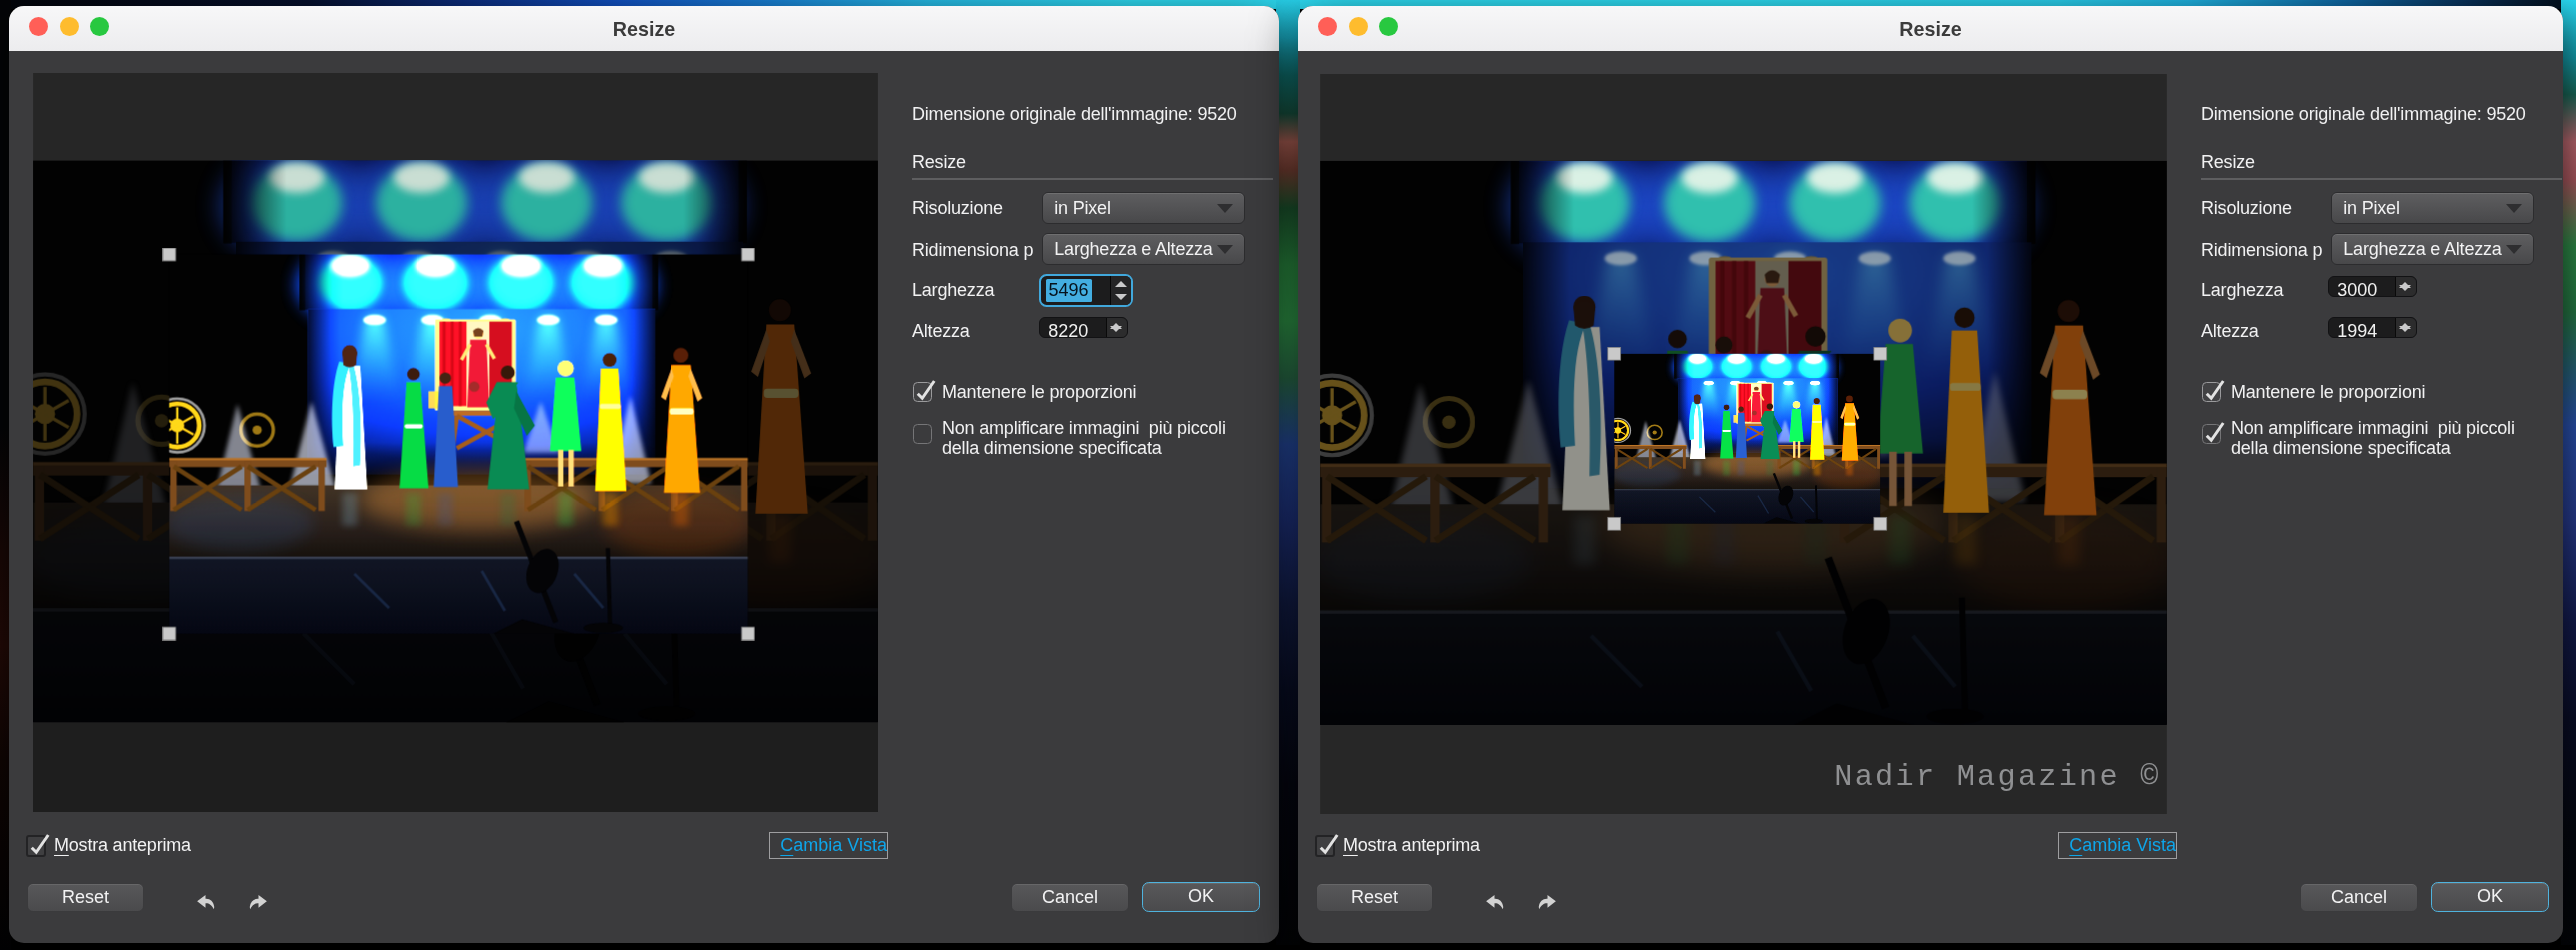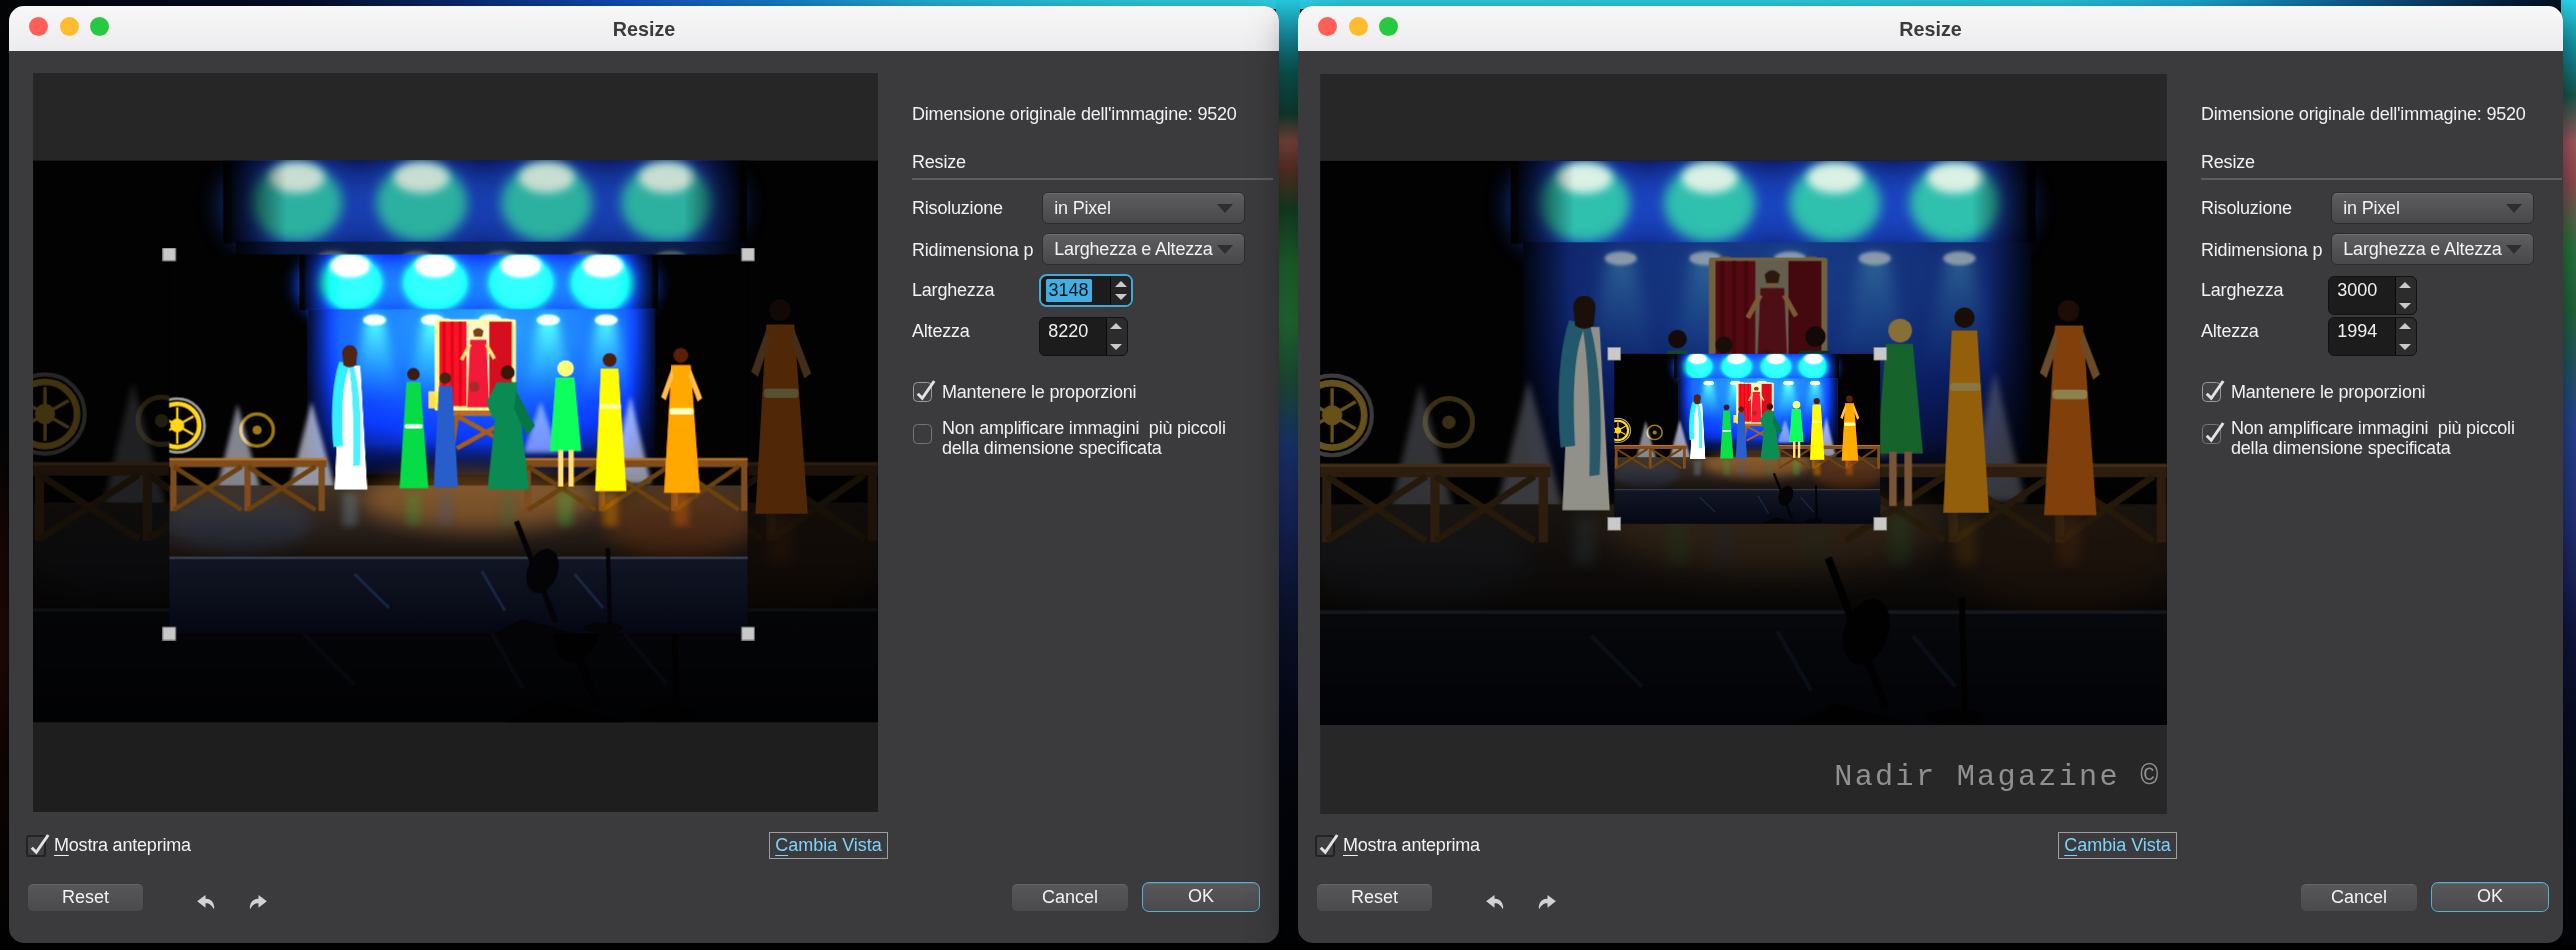--- a/index.html
+++ b/index.html
@@ -12,38 +12,38 @@
 .title{position:absolute;left:0;top:0;width:100%;height:45px;text-align:center;line-height:46px;
        font-size:19.7px;font-weight:bold;color:#3b3b3b;}
 .lab{position:absolute;color:#f1f1f2;font-size:18px;letter-spacing:-0.2px;white-space:nowrap;line-height:20.4px;}
 .sep{position:absolute;height:1.5px;background:#5e5e60;}
 .dd{position:absolute;width:203px;height:32px;border-radius:6px;
     background:linear-gradient(#5e5e60,#48484a);border:0.8px solid #2c2c2e;
     box-shadow:inset 0 0.8px 0 rgba(255,255,255,.14);box-sizing:border-box;}
 .dd .t{position:absolute;left:11.3px;top:0;line-height:30px;font-size:18px;color:#f2f2f3;letter-spacing:-0.2px;white-space:nowrap;}
 .dd .a{position:absolute;right:10.6px;top:11.3px;width:0;height:0;
        border-left:8.3px solid transparent;border-right:8.3px solid transparent;border-top:9px solid #2e2e30;}
-.inp{position:absolute;width:89px;height:39px;border-radius:6px;background:#1c1c1d;
+.inp{position:absolute;width:89px;height:21px;border-radius:6px;background:#1c1c1d;
      border:0.8px solid #121214;box-sizing:border-box;text-align:center;}
 .inp .v{position:absolute;left:8.3px;top:0;line-height:27px;font-size:18px;color:#f0f0f0;}
 .spin{position:absolute;right:0;top:0;width:20.4px;height:100%;background:#2c2c2d;
       border-left:0.8px solid #0a0a0a;border-radius:0 5.3px 5.3px 0;}
 .spin .u{position:absolute;left:3.8px;top:5.3px;width:0;height:0;border-left:6px solid transparent;
          border-right:6px solid transparent;border-bottom:6.8px solid #c9c9ca;}
 .spin .d{position:absolute;left:3.8px;bottom:5.3px;width:0;height:0;border-left:6px solid transparent;
          border-right:6px solid transparent;border-top:6.8px solid #c9c9ca;}
 .cb{position:absolute;width:19px;height:19.7px;border-radius:4.5px;border:1.5px solid #9a9a9c;
     background:#424244;box-sizing:border-box;}
 .cb svg{position:absolute;left:0px;top:-5.3px;overflow:visible;}
 .cbm svg{position:absolute;left:0.8px;top:-5.3px;overflow:visible;}
 .btn{position:absolute;border-radius:6px;background:linear-gradient(#58585a,#4a4a4c);
      border:0.8px solid #3a3a3c;box-shadow:inset 0 0.8px 0 rgba(255,255,255,.12);
      color:#f2f2f3;font-size:18px;text-align:center;box-sizing:border-box;}
-.ghost{position:absolute;border-radius:0;border:1.5px solid #9e9ea0;color:#7dd3fc;
-       font-size:18px;text-align:center;box-sizing:border-box;background:transparent;}
+.ghost{position:absolute;border-radius:0;border:1.5px solid #9e9ea0;color:#0ea5e9;
+       font-size:18px;text-align:right;box-sizing:border-box;background:transparent;}
 </style></head>
 <body>
 <div class="abs" style="left:0;top:0;width:2576px;height:9px;background:linear-gradient(90deg,
   #03050a 0%, #05102e 12%, #0c2d80 18%, #1254c8 24%, #1a86dc 30%, #27c0ec 36%, #2fdef6 44%,
   #2fe2f8 68%, #2bd4f2 80%, #20b8e8 85%, #0f6aa8 91%, #083058 96%, #020a14 100%);"></div>
 <div class="abs" style="left:1276px;top:0;width:24px;height:945px;background:linear-gradient(
   #2ad8f2 0%, #1cc0da 4%, #11807e 8%, #1a5c48 12%, #c06a5e 15%, #8a4a3c 18%, #1f6034 22%,
   #2f9a48 28%, #35aa52 34%, #2f7a52 40%, #2a52b0 47%, #22388c 55%, #14204e 64%, #0a102a 73%,
   #060814 83%, #030406 100%);"></div>
 <div class="abs" style="left:2561px;top:0;width:15px;height:945px;background:linear-gradient(
@@ -274,21 +274,21 @@
       <span class="t">in Pixel</span>
       <span class="a"></span>
     </div>
   <div class="lab" style="left:903px;top:234px;">Ridimensiona p</div>
   <div class="dd" style="left:1033px;top:227px;">
       <span class="t">Larghezza e Altezza</span>
       <span class="a"></span>
     </div>
   <div class="lab" style="left:903px;top:274px;">Larghezza</div>
   <div class="abs" style="left:1030px;top:268px;width:94px;height:33px;border:2.3px solid #41a8dc;border-radius:7.6px;background:#1c1c1d;box-sizing:border-box;">
-      <span class="abs" style="left:4.5px;top:3px;height:23px;line-height:23px;font-size:18px;background:#43aee1;color:#06121c;padding:0 3px;border-radius:1.5px;">3148</span>
+      <span class="abs" style="left:4.5px;top:3px;height:23px;line-height:23px;font-size:18px;background:#43aee1;color:#06121c;padding:0 3px;border-radius:1.5px;">5496</span>
       <div class="abs" style="right:0;top:0;width:19.7px;height:29px;background:#242425;border-left:0.8px solid #060606;border-radius:0 5.3px 5.3px 0;">
         <div class="abs" style="left:3.8px;top:5.3px;width:0;height:0;border-left:6px solid transparent;border-right:6px solid transparent;border-bottom:6.8px solid #c9c9ca;"></div>
         <div class="abs" style="left:3.8px;bottom:5.3px;width:0;height:0;border-left:6px solid transparent;border-right:6px solid transparent;border-top:6.8px solid #c9c9ca;"></div>
       </div>
     </div>
   <div class="lab" style="left:903px;top:315px;">Altezza</div>
   <div class="inp" style="left:1030px;top:311px;">
       <span class="v">8220</span>
       <div class="spin">
         <div class="u"></div>

